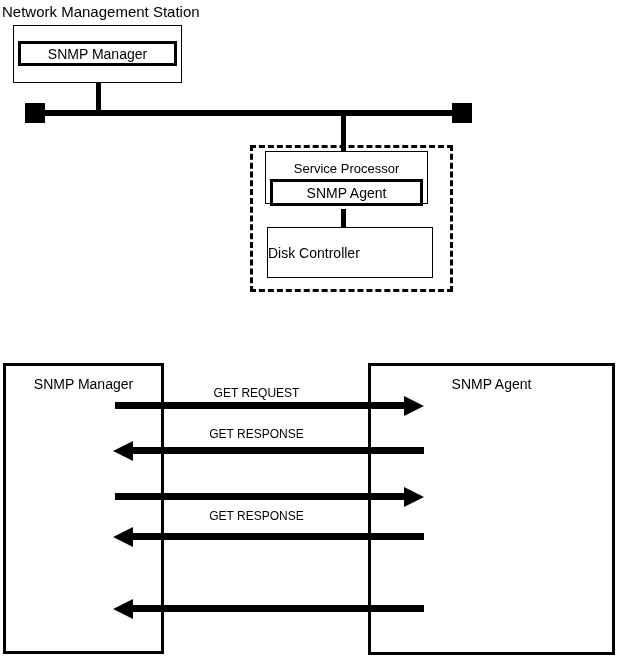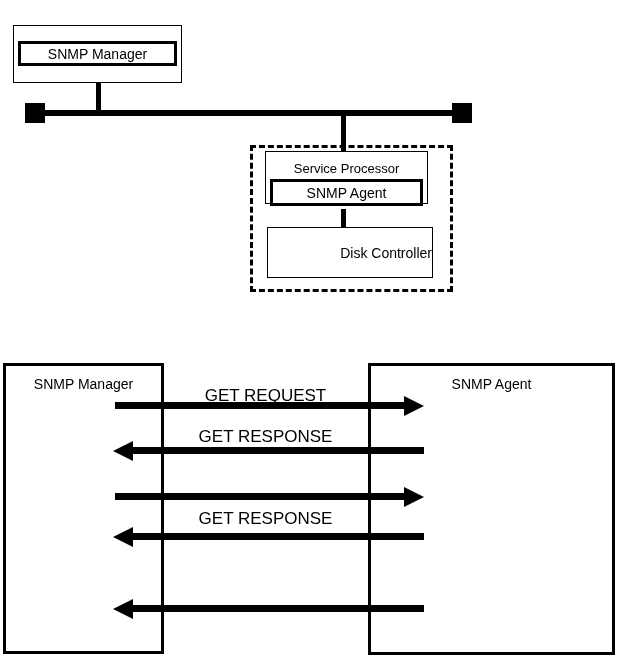--- a/index.html
+++ b/index.html
@@ -69,21 +69,21 @@
     box-sizing: border-box;
     display: flex; align-items: center; justify-content: center;
     font-size: 14px;
   }
   .drop3 { left: 341px; top: 209px; width: 5px; height: 19px; }
   .disk-box {
     left: 267px; top: 227px;
     width: 166px; height: 51px;
     border: 1px solid #000;
     box-sizing: border-box;
-    display: flex; align-items: center; justify-content: flex-end;
+    display: flex; align-items: center; justify-content: flex-start;
     font-size: 14px;
   }
 
   
   .seq-left {
     left: 3px; top: 363px;
     width: 161px; height: 291px;
     border: 3px solid #000;
     box-sizing: border-box;
   }
@@ -94,23 +94,23 @@
     box-sizing: border-box;
   }
   .seq-node-label {
     display: block;
     padding-top: 10px;
     text-align: center;
     font-size: 14px;
   }
 
   .msg-label {
-    left: 163px; width: 205px;
+    left: 154px; width: 205px;
     text-align: center;
-    font-size: 17px;
+    font-size: 12px;
     white-space: nowrap;
   }
   .lbl1 { top: 386px; }
   .lbl2 { top: 427px; }
   .lbl3 { top: 469px; }
   .lbl4 { top: 509px; }
   .lbl5 { top: 581px; }
 
   .shaft { height: 7px; background: #000; }
   .shaft-r { left: 115px; width: 291px; }
@@ -132,20 +132,21 @@
   .hd2 { top: 441px; }
   .hd3 { top: 487px; }
   .hd4 { top: 527px; }
   .hd5 { top: 599px; }
 </style>
 </head>
 <body>
 
 <div id="canvas">
 
+  <div class="abs station-label">Network Management Station</div>
 
   <div class="abs nms-box"></div>
 
   <div class="abs manager-inner">
     <span>SNMP Manager</span>
   </div>
 
   <div class="abs ink drop1"></div>
   <div class="abs ink bus"></div>
   <div class="abs ink sq-left"></div>

